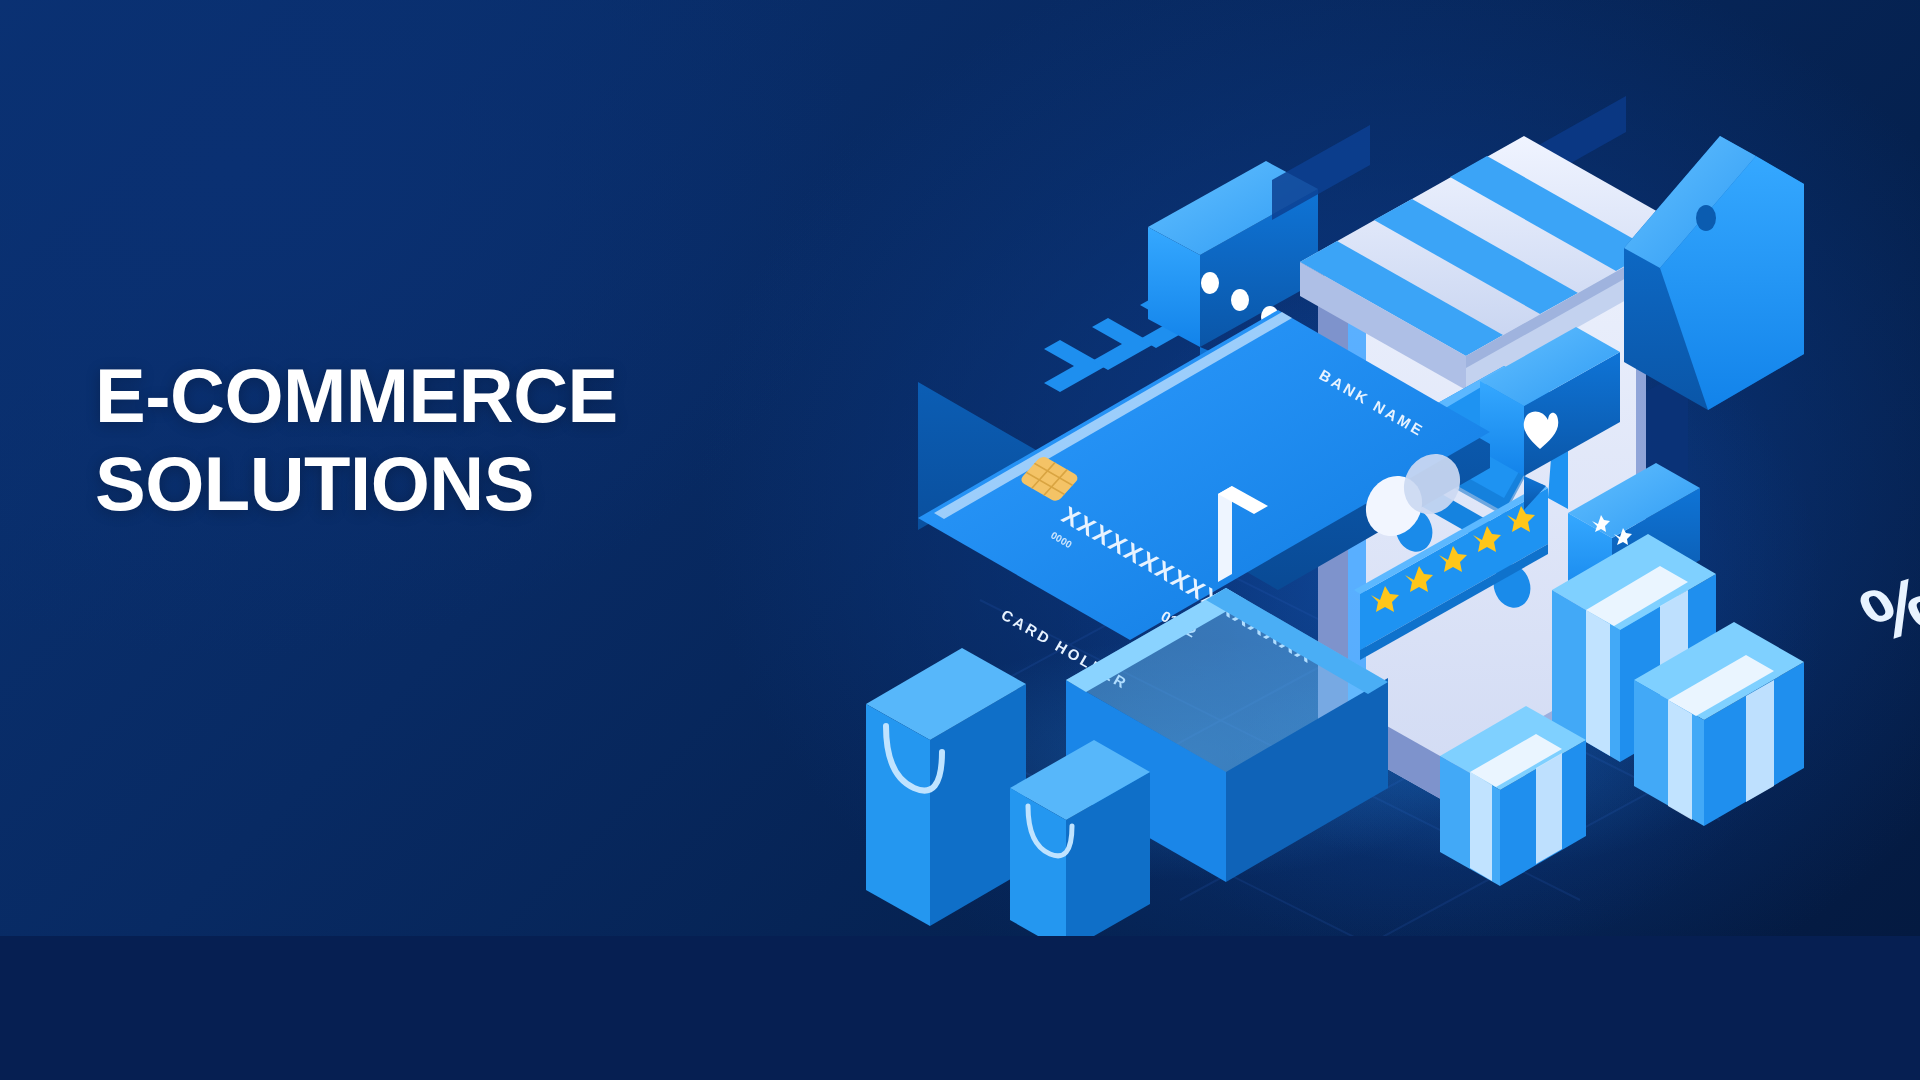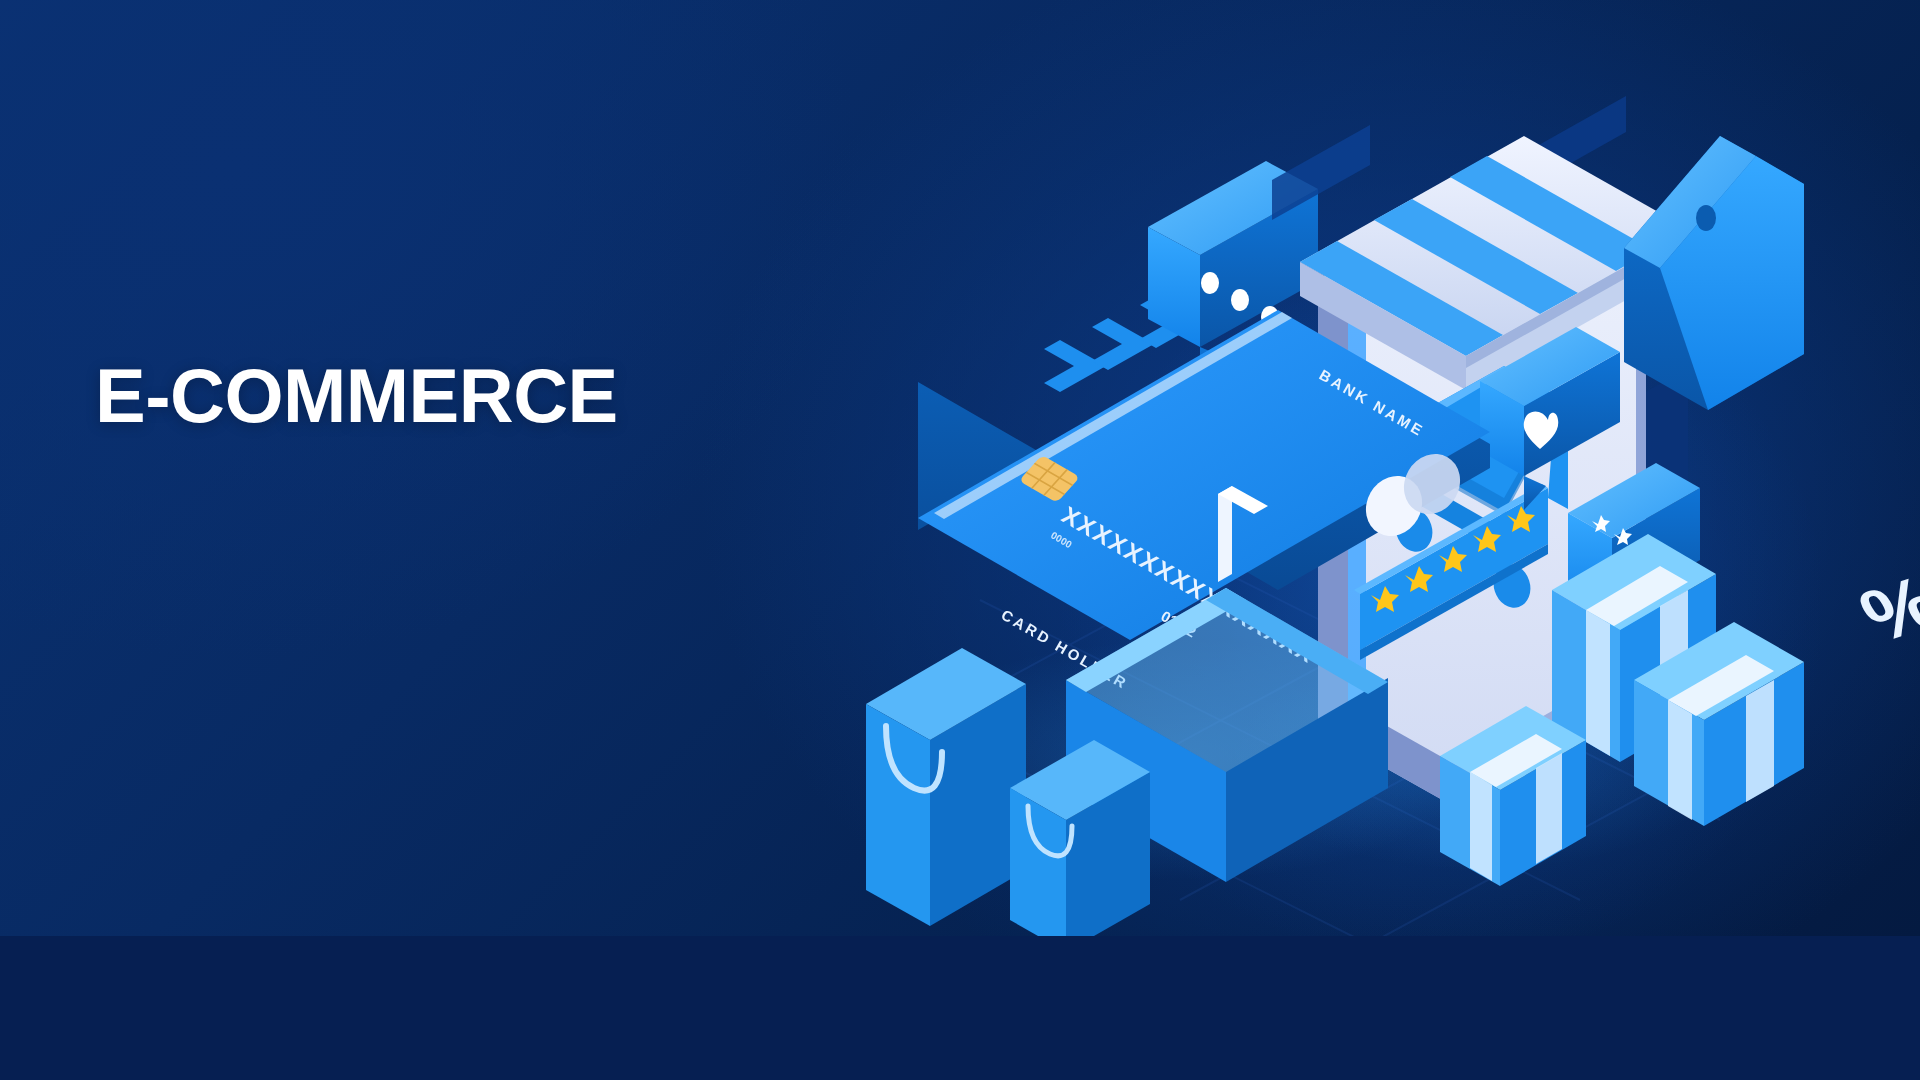--- a/index.html
+++ b/index.html
@@ -78,20 +78,21 @@
         <path d="M240 -40 L840 260"></path>
       <path d="M420 -40 L-60 220"></path>
         <path d="M600 20 L120 280"></path>
         <path d="M780 80 L300 340"></path>
       <path d="M940 140 L460 400"></path>
     </g>
   </svg>
 
   <div class="headline">
     <span class="headline-line">E-COMMERCE</span>
+    <span class="headline-line">SOLUTIONS</span>
   </div>
 
   <div class="art">
     <svg viewBox="0 0 1920 1080" xmlns="http://www.w3.org/2000/svg">
       <defs>
         <linearGradient id="gCardFace" x1="0" y1="0" x2="1" y2="1">
           <stop offset="0%" stop-color="#2f9dff"></stop>
             <stop offset="100%" stop-color="#0f7ae0"></stop>
         </linearGradient>
         <linearGradient id="gCardEdge" x1="0" y1="0" x2="0" y2="1">

